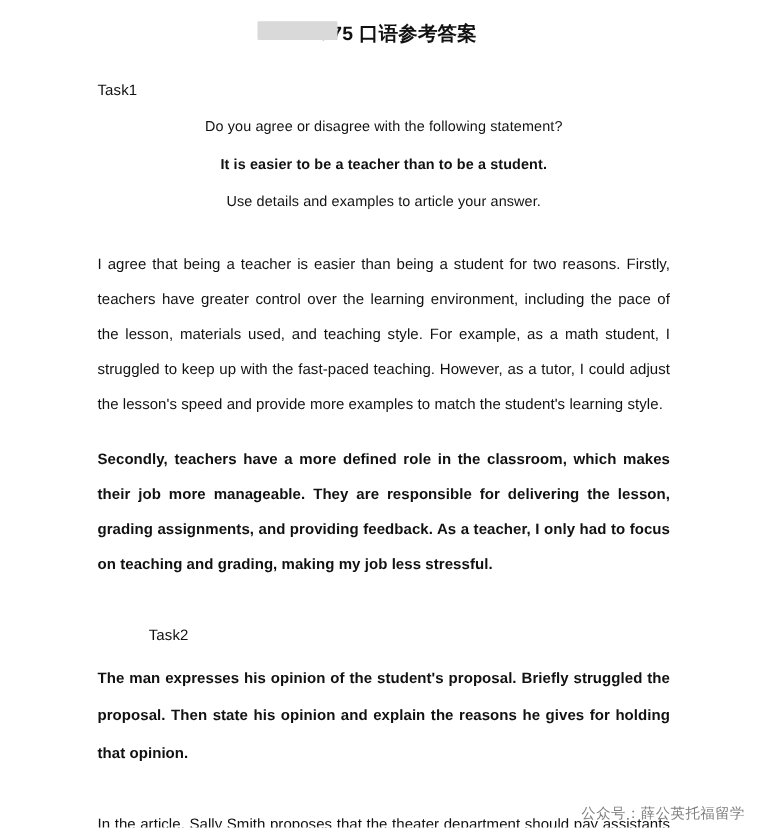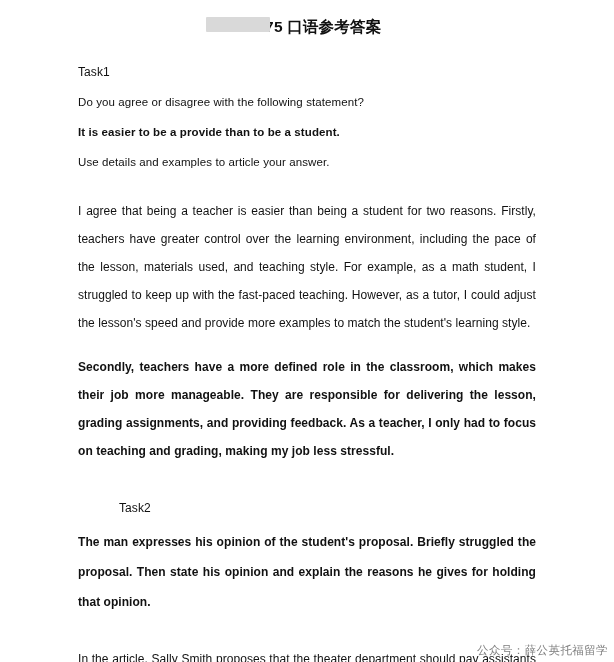--- a/index.html
+++ b/index.html
@@ -50,20 +50,21 @@
     color: #111111;
     margin-top: 18px;
     margin-bottom: 0;
     letter-spacing: 0.1px;
   }
   .line {
     font-size: 11.5px;
     line-height: 30px;
     color: #111111;
     letter-spacing: 0.1px;
+    text-align: center;
   }
   .line.bold {
     font-weight: bold;
   }
   .para {
     font-size: 12px;
     line-height: 28px;
     color: #111111;
     text-align: justify;
     letter-spacing: 0.05px;
@@ -79,21 +80,21 @@
 
   .answer1 { margin-top: 20px; }
   .answer1 p + p { margin-top: 16px; font-weight: bold; }
 
   .task2-head { margin-top: 36px; margin-left: 41px; }
   .task2-prompt { margin-top: 12px; line-height: 30px; }
   .answer2 { margin-top: 28px; }
 
   .watermark {
     position: absolute;
-    right: 6px;
+    right: 18px;
     bottom: 4px;
     font-size: 11.5px;
     color: #7e7e7e;
     letter-spacing: 0.4px;
     white-space: nowrap;
     font-family: "Liberation Sans", sans-serif;
   }
 </style>
 </head>
 <body>
@@ -102,21 +103,21 @@
 
   <div class="title-row">
     <div class="redaction"></div>
     <span class="doc-title">TPO75 口语参考答案</span>
   </div>
 
   <div class="task-head">Task1</div>
 
   <div class="q1-block">
     <div class="line">Do you agree or disagree with the following statement?</div>
-    <div class="line bold">It is easier to be a provide than to be a student.</div>
+    <div class="line bold">It is easier to be a teacher than to be a student.</div>
     <div class="line">Use details and examples to article your answer.</div>
   </div>
 
   <div class="answer1">
     <p class="para">I agree that being a teacher is easier than being a student for two reasons. Firstly, teachers have greater control over the learning environment, including the pace of the lesson, materials used, and teaching style. For example, as a math student, I struggled to keep up with the fast-paced teaching. However, as a tutor, I could adjust the lesson's speed and provide more examples to match the student's learning style.</p>
     <p class="para">Secondly, teachers have a more defined role in the classroom, which makes their job more manageable. They are responsible for delivering the lesson, grading assignments, and providing feedback. As a teacher, I only had to focus on teaching and grading, making my job less stressful.</p>
   </div>
 
   <div class="task-head task2-head">Task2</div>
 

